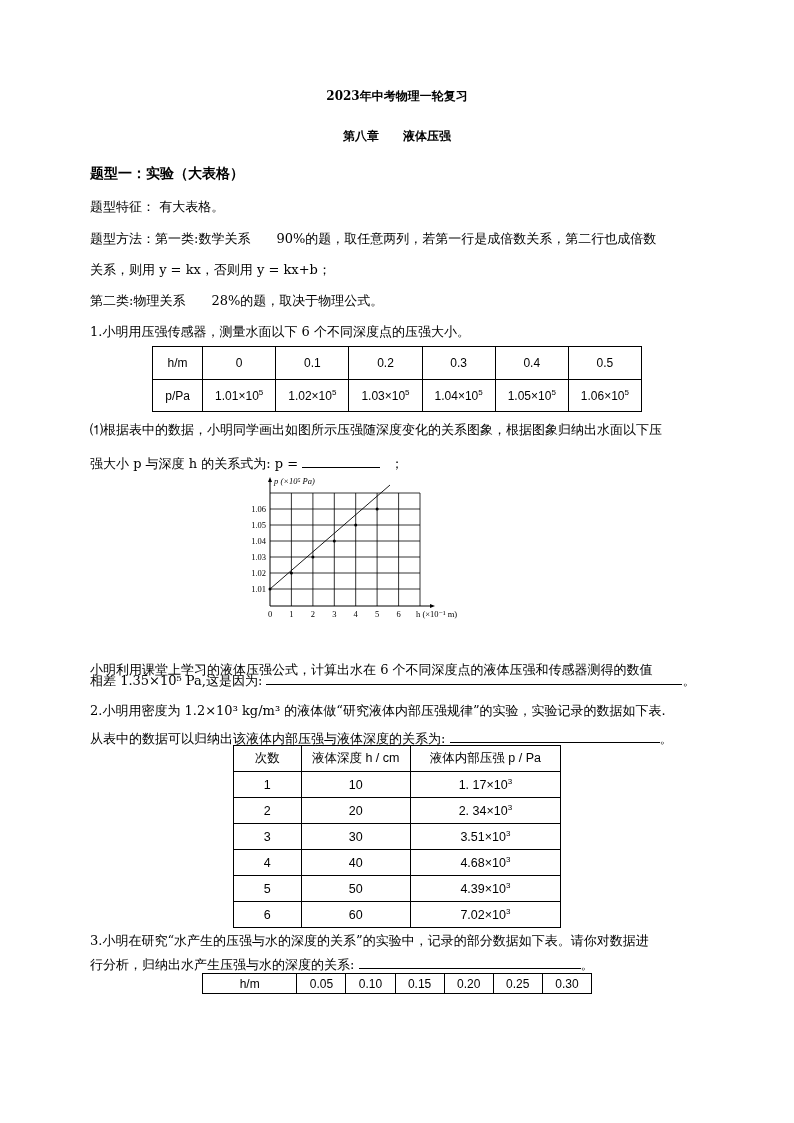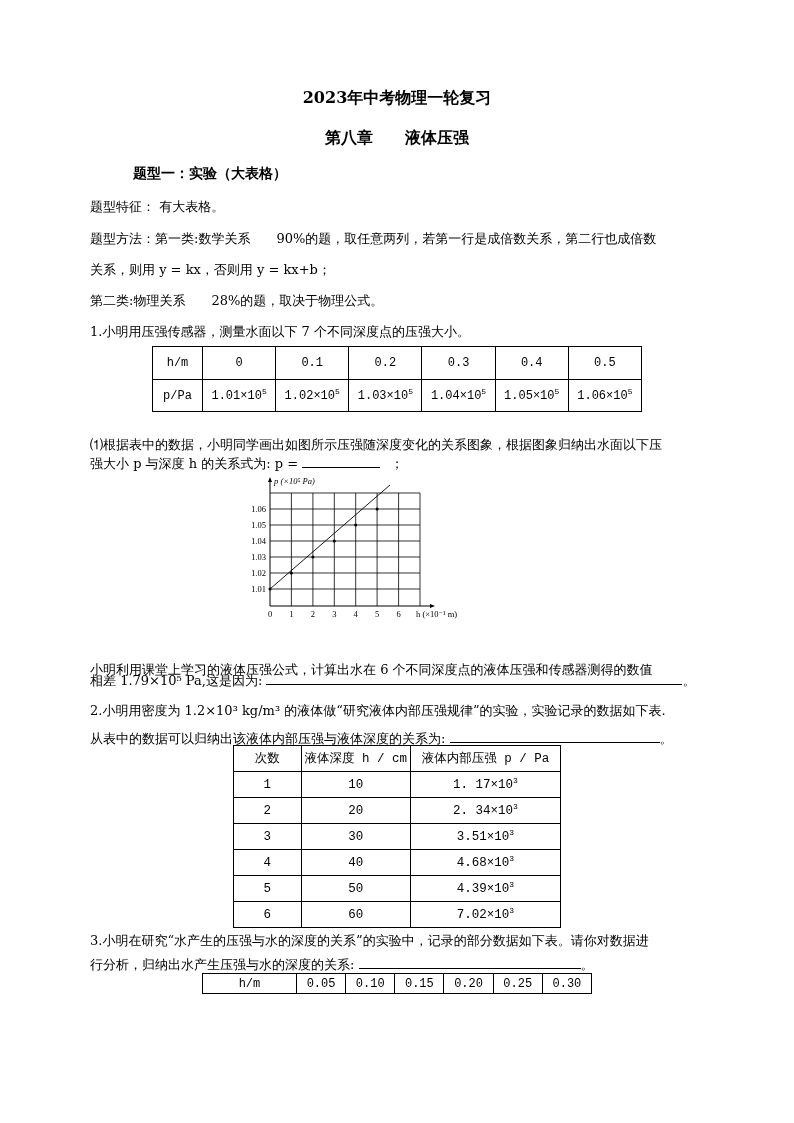--- a/index.html
+++ b/index.html
@@ -1,44 +1,44 @@
 <!DOCTYPE html>
 <html><head>
 <meta charset="utf-8">
 <style>
   html, body { margin:0; padding:0; background:#ffffff; }
   body { width:794px; height:1123px; position:relative; overflow:hidden;
          font-family:"DejaVu Serif","Liberation Serif",serif; color:#000; }
   .abs { position:absolute; white-space:nowrap; }
-  .title { font-weight:bold; font-size:16px; left:0; width:794px; text-align:center; }
-  .h2 { font-weight:bold; font-size:14px;margin-left:43px; }
+  .title { font-weight:bold; font-size:12px; left:0; width:794px; text-align:center; }
+  .h2 { font-weight:bold; font-size:14px; }
   .p { font-size:13px; line-height:16px; }
   .blank { display:inline-block; border-bottom:1px solid #000; height:13px; vertical-align:baseline; }
-  table.t { position:absolute; border-collapse:collapse; font-family:Liberation Mono, monospace; font-size:12px; }
+  table.t { position:absolute; border-collapse:collapse; font-family:Liberation Sans, sans-serif; font-size:12px; }
   table.t td { border:1px solid #000; text-align:center; padding:0; }
   sup { font-size:8px; vertical-align:super; line-height:0; }
   .chart { position:absolute; left:238px; top:472px; width:240px; height:150px; }
   .chart text { font-family:"Liberation Serif","DejaVu Serif",serif; font-size:8.5px; fill:#000; }
 </style>
 </head>
 <body>
 
 <div class="abs title" style="top:88px;">2023年中考物理一轮复习</div>
 <div class="abs title" style="top:128px;">第八章　　液体压强</div>
 <div class="abs h2" style="left:90px; top:165px;">题型一：实验（大表格）</div>
 
 <div class="abs p" style="left:90px; top:199px;">
   <span>题型特征：</span>
   <span>有大表格。</span>
 </div>
 <div class="abs p" style="left:90px; top:231px;">题型方法：第一类:数学关系　　90%的题，取任意两列，若第一行是成倍数关系，第二行也成倍数</div>
 <div class="abs p" style="left:90px; top:262px;">关系，则用 y = kx，否则用 y = kx+b；</div>
 <div class="abs p" style="left:90px; top:293px;">第二类:物理关系　　28%的题，取决于物理公式。</div>
 
-<div class="abs p" style="left:90px; top:324px;">1.小明用压强传感器，测量水面以下 7 个不同深度点的压强大小。</div>
+<div class="abs p" style="left:90px; top:324px;">1.小明用压强传感器，测量水面以下 6 个不同深度点的压强大小。</div>
 
 <table class="t" style="left:152px; top:346px; width:490px;">
   <tbody>
       <tr style="height:33px;">
     <td style="width:50px;">h/m</td>
     <td style="width:73px;">0</td>
     <td style="width:73px;">0.1</td>
     <td style="width:73px;">0.2</td>
     <td style="width:73px;">0.3</td>
     <td style="width:73px;">0.4</td>
@@ -49,21 +49,21 @@
     <td><span>1.01</span><span>×10</span><sup>5</sup></td>
     <td><span>1.02</span><span>×10</span><sup>5</sup></td>
     <td><span>1.03</span><span>×10</span><sup>5</sup></td>
     <td><span>1.04</span><span>×10</span><sup>5</sup></td>
     <td><span>1.05</span><span>×10</span><sup>5</sup></td>
     <td><span>1.06</span><span>×10</span><sup>5</sup></td>
   </tr>
 </tbody>
   </table>
 
-<div class="abs p" style="left:90px; top:422px;margin-top:15px;">⑴根据表中的数据，小明同学画出如图所示压强随深度变化的关系图象，根据图象归纳出水面以下压</div>
+<div class="abs p" style="left:90px; top:422px;">⑴根据表中的数据，小明同学画出如图所示压强随深度变化的关系图象，根据图象归纳出水面以下压</div>
 <div class="abs p" style="left:90px; top:454px;">
   <span>强大小 p 与深度 h 的关系式为: p =</span>
   <span class="blank" style="width:78px;"></span>
   <span style="margin-left:6px;">；</span>
 </div>
 
 <svg class="chart" viewBox="0 0 240 150">
   <g stroke="#000" stroke-width="0.8">
 
     <line x1="32" y1="21" x2="182" y2="21"></line>
@@ -112,21 +112,21 @@
     <text x="117.7" y="145">4</text>
     <text x="139.1" y="145">5</text>
     <text x="160.6" y="145">6</text>
   </g>
   <text x="36" y="12" font-style="italic">p (×10⁵ Pa)</text>
   <text x="178" y="145">h (×10⁻¹ m)</text>
 </svg>
 
 <div class="abs p" style="left:90px; top:640px;margin-top:22px;">小明利用课堂上学习的液体压强公式，计算出水在 6 个不同深度点的液体压强和传感器测得的数值</div>
 <div class="abs p" style="left:90px; top:671px;">
-  <span>相差 1.79×10⁵ Pa,这是因为:</span>
+  <span>相差 1.35×10⁵ Pa,这是因为:</span>
   <span class="blank" style="width:416px;"></span><span>。</span>
 </div>
 
 <div class="abs p" style="left:90px; top:703px;">2.小明用密度为 1.2×10³ kg/m³ 的液体做“研究液体内部压强规律”的实验，实验记录的数据如下表.</div>
 <div class="abs p" style="left:90px; top:729px;">
   <span>从表中的数据可以归纳出该液体内部压强与液体深度的关系为:</span>
   <span class="blank" style="width:210px;"></span><span>。</span>
 </div>
 
 <table class="t" style="left:233px; top:745px; width:328px; font-size:12.5px;">

